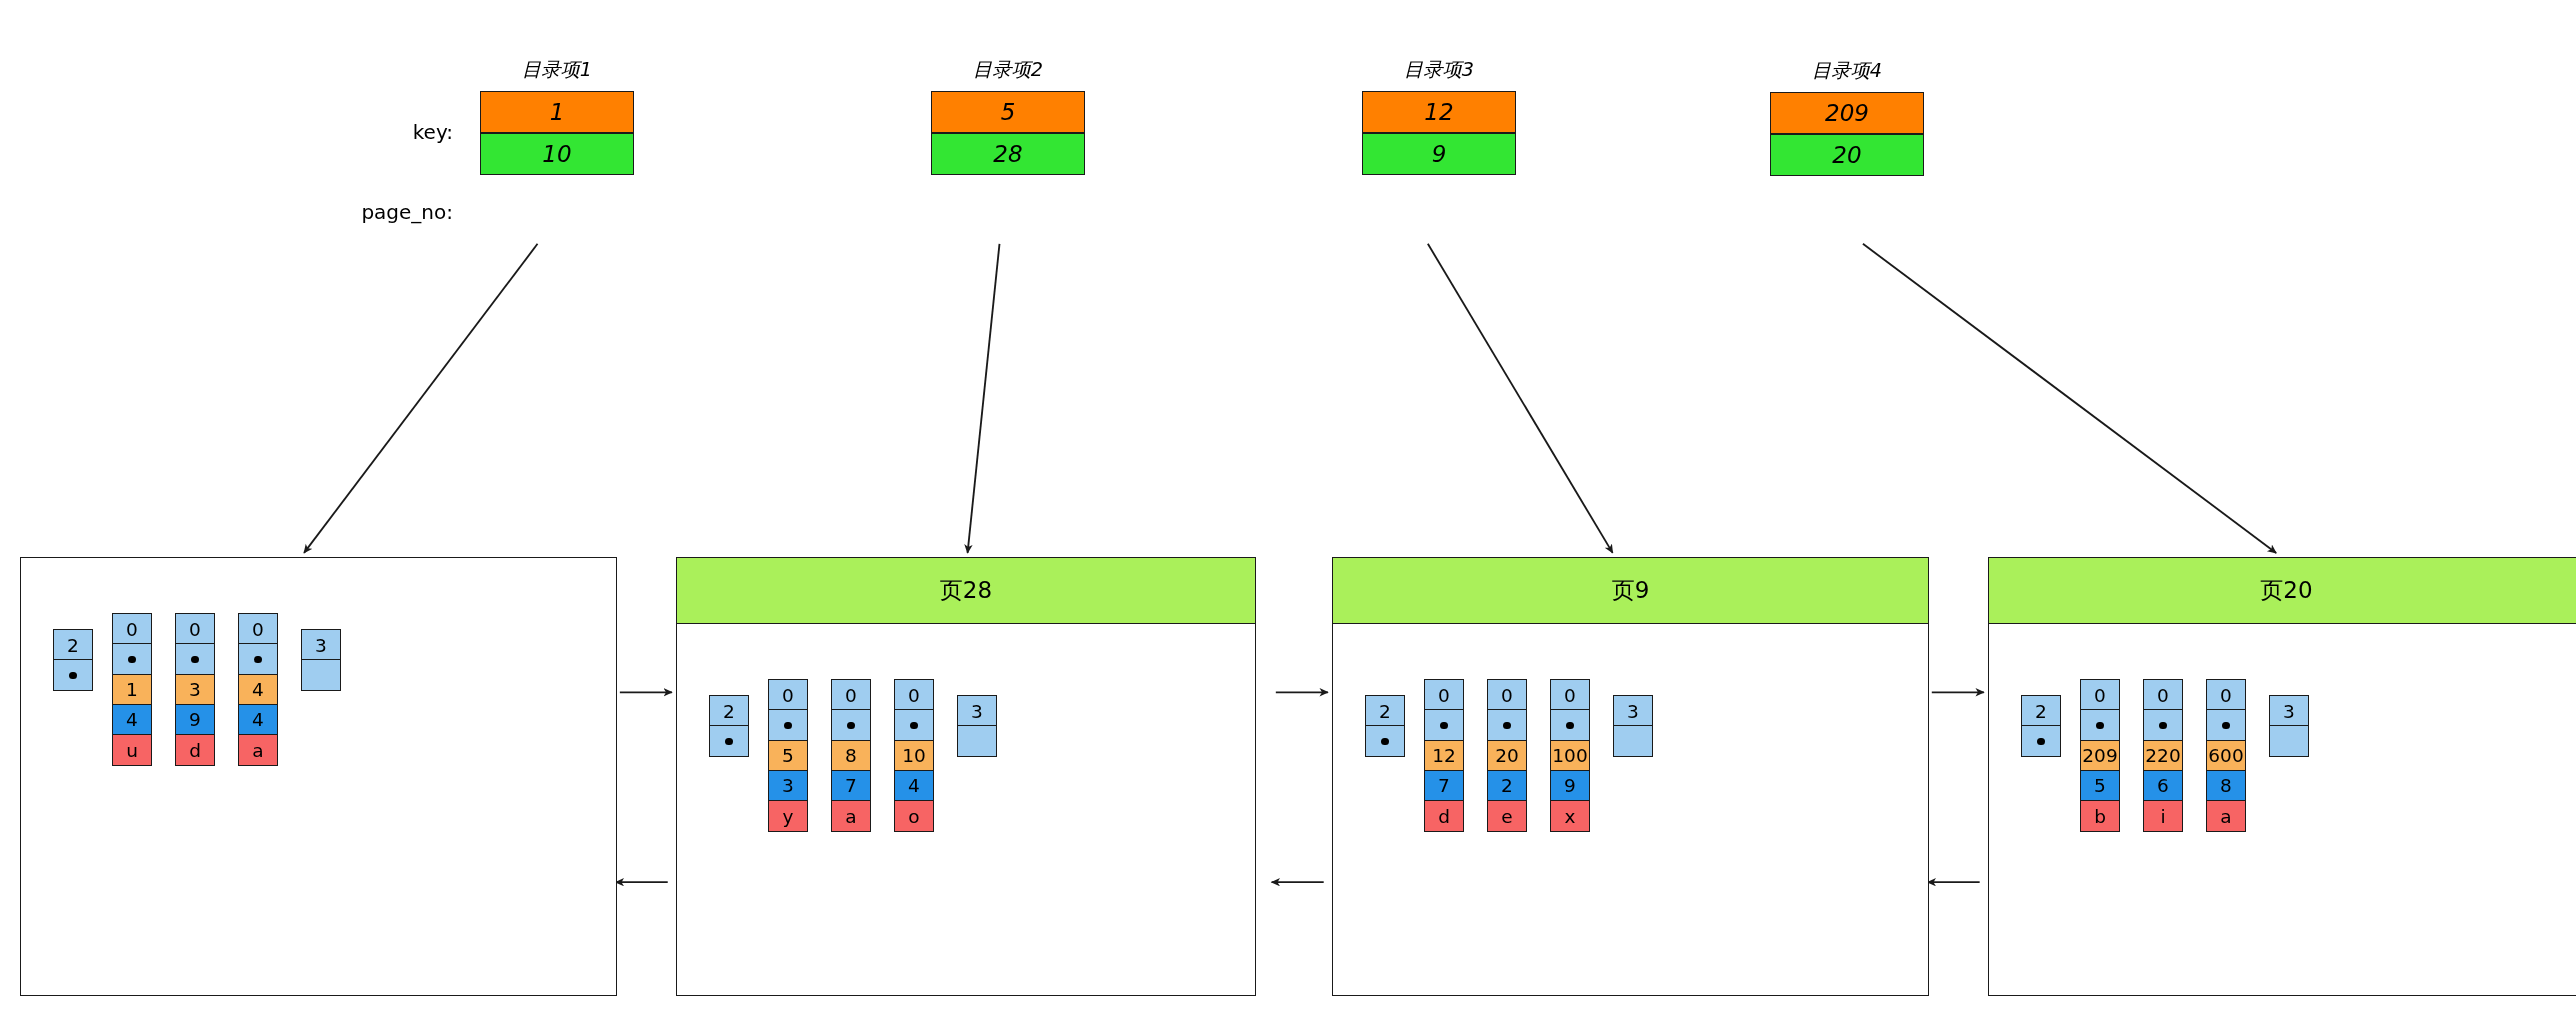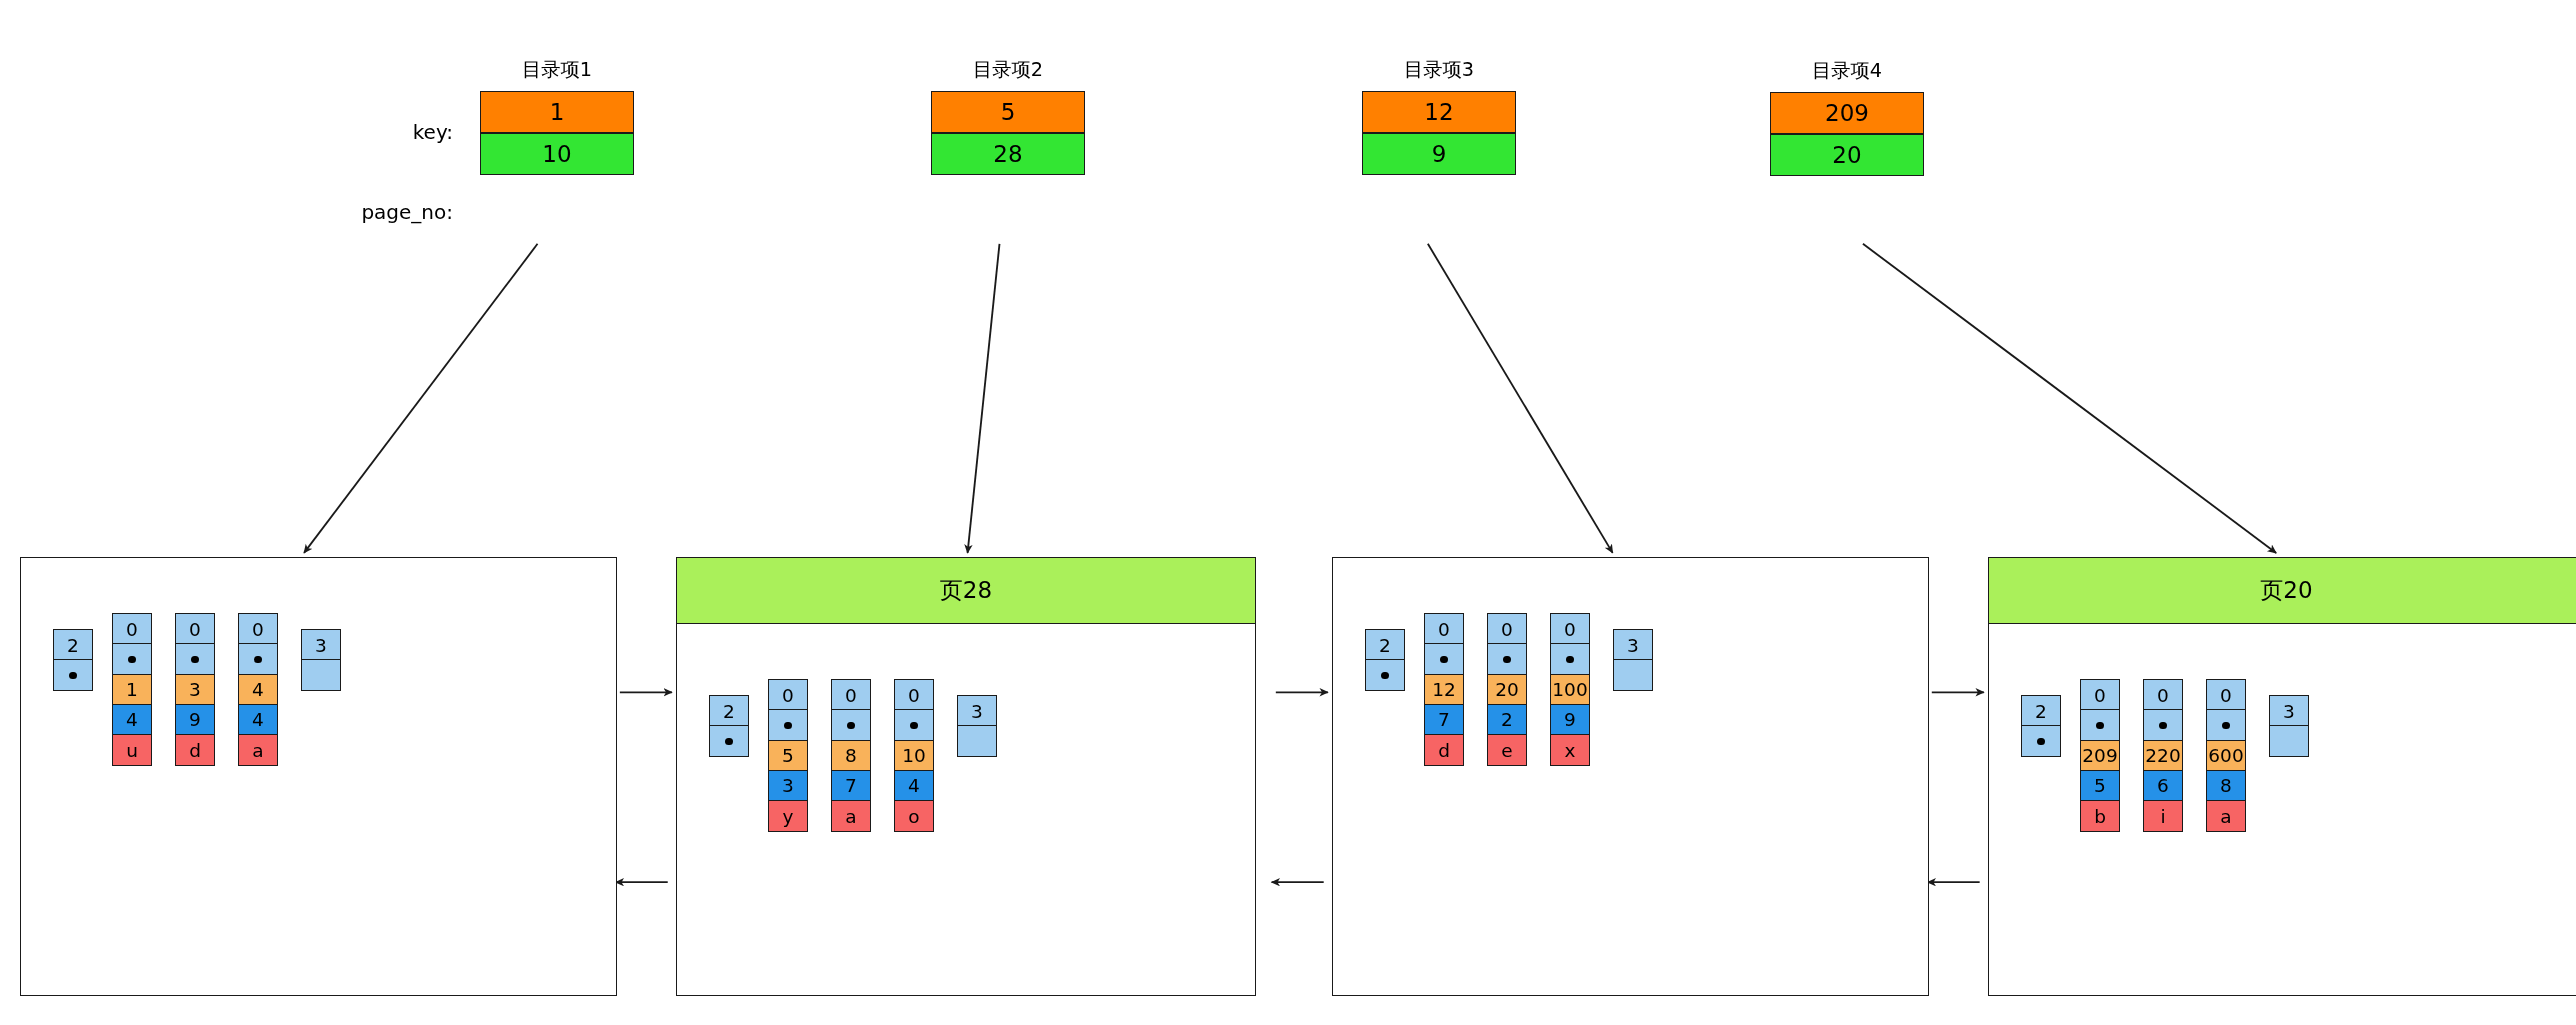--- a/index.html
+++ b/index.html
@@ -22,20 +22,21 @@
     left: 0; top: 0;
     width: 2576px;
     height: 1026px;
     pointer-events: none;
   }
 
   
   .dir-entry {
     position: absolute;
     width: 154px;
+    font-style: italic;
   }
   .dir-title {
     position: absolute;
     top: -35px;
     left: 0;
     width: 154px;
     text-align: center;
     font-size: 19.3px;
     color: #000;
     white-space: nowrap;
@@ -266,20 +267,21 @@
             <div class="rec-cell c-dblue">4</div>
             <div class="rec-cell c-red">o</div>
           </div>
           <div class="rec" style="left: 280px; top: 71px;">
             <div class="rec-cell c-blue">3</div>
             <div class="rec-cell c-blue"></div>
           </div>
         </div>
       </div>
       <div class="page-box" style="left: 1332px; top: 557px; width: 597px; height: 439px;">
+        <div class="page-header">页9</div>
         <div class="page-body">
           <div class="rec" style="left: 32px; top: 71px;">
             <div class="rec-cell c-blue">2</div>
             <div class="rec-cell c-blue">
               <span class="ptr-dot"></span>
             </div>
           </div>
           <div class="rec" style="left: 91px; top: 55px;">
             <div class="rec-cell c-blue">0</div>
             <div class="rec-cell c-blue">

